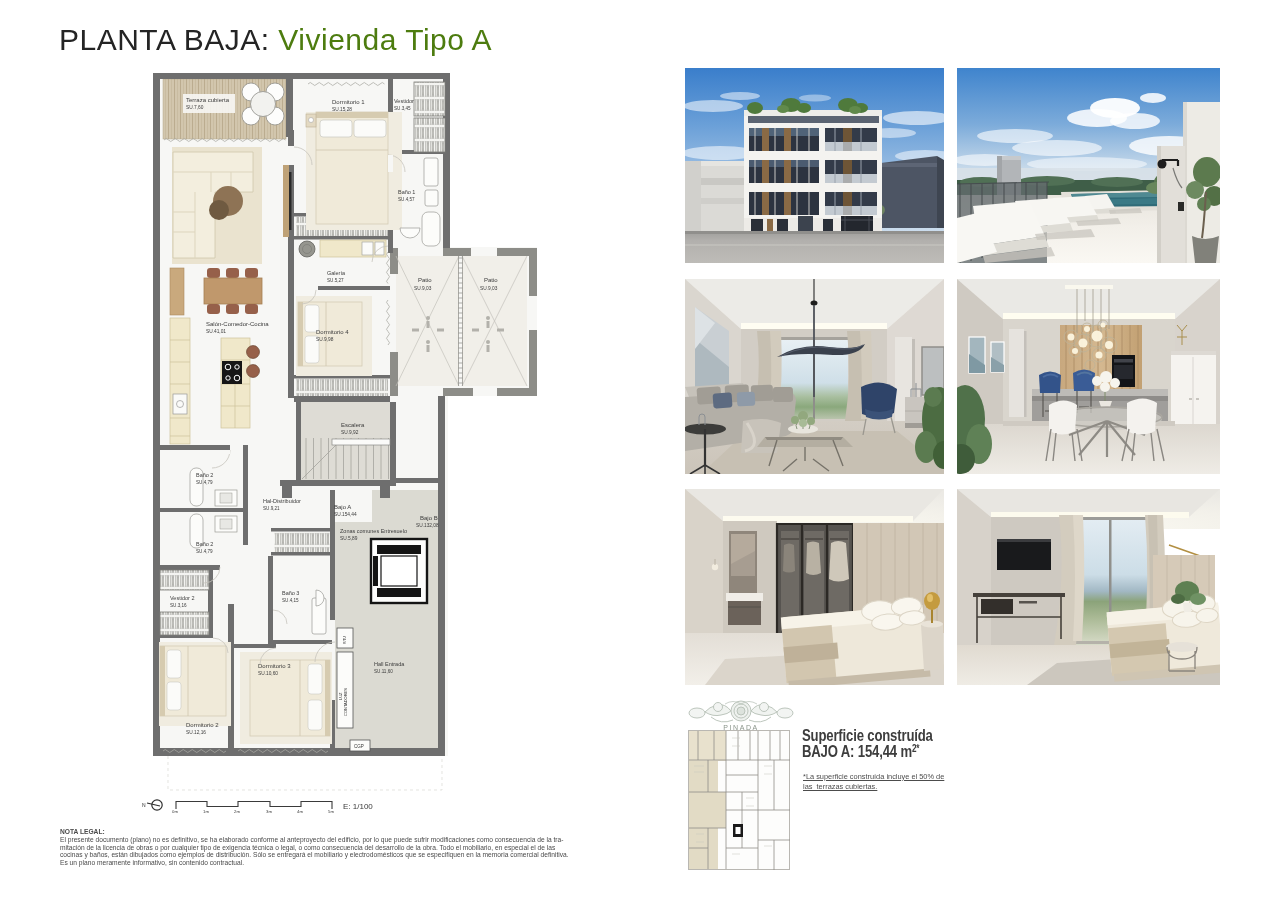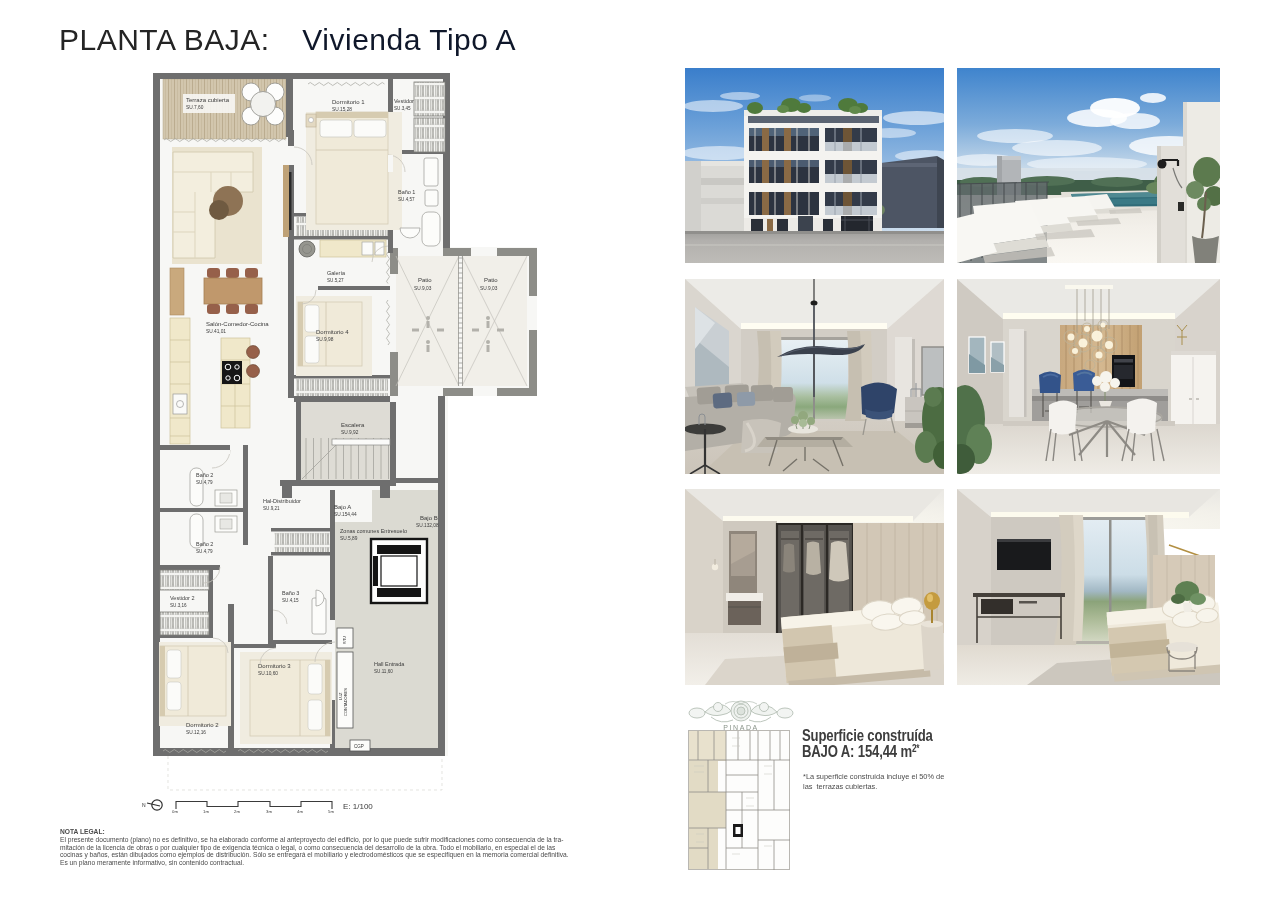--- a/index.html
+++ b/index.html
@@ -2,21 +2,21 @@
 <html><head>
 <meta charset="utf-8">
 <style>
 html,body{margin:0;padding:0;}
 body{width:1280px;height:905px;position:relative;background:#ffffff;font-family:"Liberation Sans",sans-serif;overflow:hidden;}
 .abs{position:absolute;}
 </style>
 </head>
 <body>
 
-<div class="abs" style="left:59px;top:23px;font-size:30px;letter-spacing:0.5px;color:#242424;">PLANTA BAJA: <span style="color:#0f172a;margin-left:24px;">Vivienda Tipo A</span></div>
+<div class="abs" style="left:59px;top:23px;font-size:30px;letter-spacing:0.5px;color:#242424;">PLANTA BAJA: <span style="color:#4d7c0f;">Vivienda Tipo A</span></div>
 
 <svg class="abs" style="left:140px;top:60px;" width="420" height="760" viewBox="140 60 420 760">
 <defs>
 <pattern id="wood" width="6" height="10" patternUnits="userSpaceOnUse">
   <rect width="6" height="10" fill="#d2c6ad"></rect>
   <rect x="0" width="1" height="10" fill="#bbac8f"></rect>
   <rect x="3.2" width="0.7" height="10" fill="#c6b89c"></rect>
 </pattern>
 <pattern id="hatch" width="5" height="14" patternUnits="userSpaceOnUse">
   <rect width="5" height="14" fill="#f4f4f1"></rect>
@@ -1186,21 +1186,21 @@
 <g stroke="#c6c4bf" stroke-width="0.5" fill="none">
 <path d="M6 36 h10 M6 42 h10 M44 8 h8 M44 16 h8 M76 36 h8 M76 44 h8 M8 104 h8 M8 112 h8 M44 124 h8 M76 116 h8 M58 68 h8 M58 76 h8"></path>
 </g>
 
 <rect x="45" y="94" width="10" height="13" fill="#1a1a1a"></rect>
       <rect x="47.5" y="97" width="5" height="7" fill="#fff"></rect>
 </svg></div>
 
 <div class="abs" style="left:802px;top:728px;width:300px;font-weight:bold;font-size:16px;color:#3d3d3d;line-height:1.0;letter-spacing:-0.2px;transform:scaleX(0.82);transform-origin:0 0;">Superficie construída<br>BAJO A: 154,44 m<span style="font-size:10px;vertical-align:5px;">2*</span></div>
 
-<div class="abs" style="left:803px;top:772px;width:180px;font-size:7.4px;color:#4c4c4c;line-height:1.35;">*La superficie construída incluye el 50% de<br>las&nbsp; terrazas cubiertas.</div>
+<div class="abs" style="left:803px;top:772px;width:180px;font-size:7.4px;color:#4c4c4c;line-height:1.35;text-decoration:underline;">*La superficie construída incluye el 50% de<br>las&nbsp; terrazas cubiertas.</div>
 
 <div class="abs" style="left:60px;top:828px;width:680px;font-size:7.0px;color:#4a4a4a;line-height:1.12;white-space:nowrap;transform:scaleX(0.95);transform-origin:0 0;">
 <b>NOTA LEGAL:</b><br>
 El presente documento (plano) no es definitivo, se ha elaborado conforme al anteproyecto del edificio, por lo que puede sufrir modificaciones como consecuencia de la tra-<br>
 mitación de la licencia de obras o por cualquier tipo de exigencia técnica o legal, o como consecuencia del desarrollo de la obra. Todo el mobiliario, en especial el de las<br>
 cocinas y baños, están dibujados como ejemplos de distribución. Sólo se entregará el mobiliario y electrodomésticos que se especifiquen en la memoria comercial definitiva.<br>
 Es un plano meramente informativo, sin contenido contractual.
 </div>
 
 </body></html>

